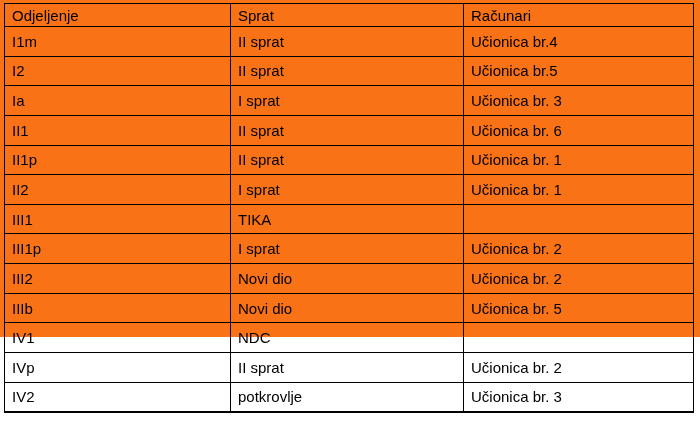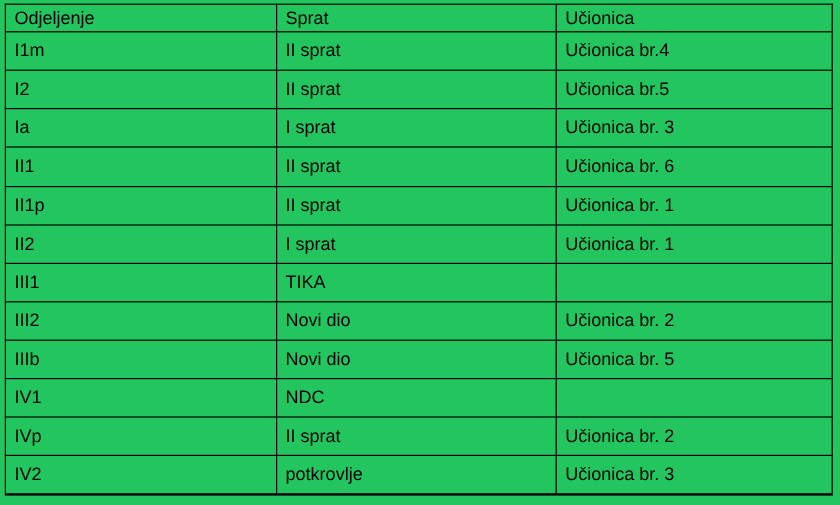--- a/index.html
+++ b/index.html
@@ -6,22 +6,22 @@
     margin: 0;
     padding: 0;
     background: #ffffff;
     width: 700px;
     height: 421px;
     overflow: hidden;
   }
   .doc-canvas {
     position: relative;
     width: 700px;
-    height: 421px;
-    background: #22c55e;
+    height: 337px;
+    background: #f97316;
   }
   table.word-table {
     position: absolute;
     left: 4px;
     top: 3px;
     width: 689px;
     height: 410px;
     border-collapse: collapse;
     table-layout: fixed;
     font-family: "Liberation Sans", sans-serif;
@@ -59,21 +59,21 @@
   <table class="word-table">
     <colgroup>
       <col class="c1">
         <col class="c2">
         <col class="c3">
     </colgroup>
     <thead>
       <tr class="header-row">
         <th>Odjeljenje</th>
         <th>Sprat</th>
-        <th>Učionica</th>
+        <th>Računari</th>
       </tr>
     </thead>
     <tbody>
       <tr class="data-row">
         <td>I1m</td>
         <td>II sprat</td>
         <td>Učionica br.4</td>
       </tr>
       <tr class="data-row">
         <td>I2</td>
@@ -99,20 +99,25 @@
         <td>II2</td>
         <td>I sprat</td>
         <td>Učionica br. 1</td>
       </tr>
       <tr class="data-row">
         <td>III1</td>
         <td>TIKA</td>
         <td></td>
       </tr>
       <tr class="data-row">
+        <td>III1p</td>
+        <td>I sprat</td>
+        <td>Učionica br. 2</td>
+      </tr>
+      <tr class="data-row">
         <td>III2</td>
         <td>Novi dio</td>
         <td>Učionica br. 2</td>
       </tr>
       <tr class="data-row">
         <td>IIIb</td>
         <td>Novi dio</td>
         <td>Učionica br. 5</td>
       </tr>
       <tr class="data-row">

